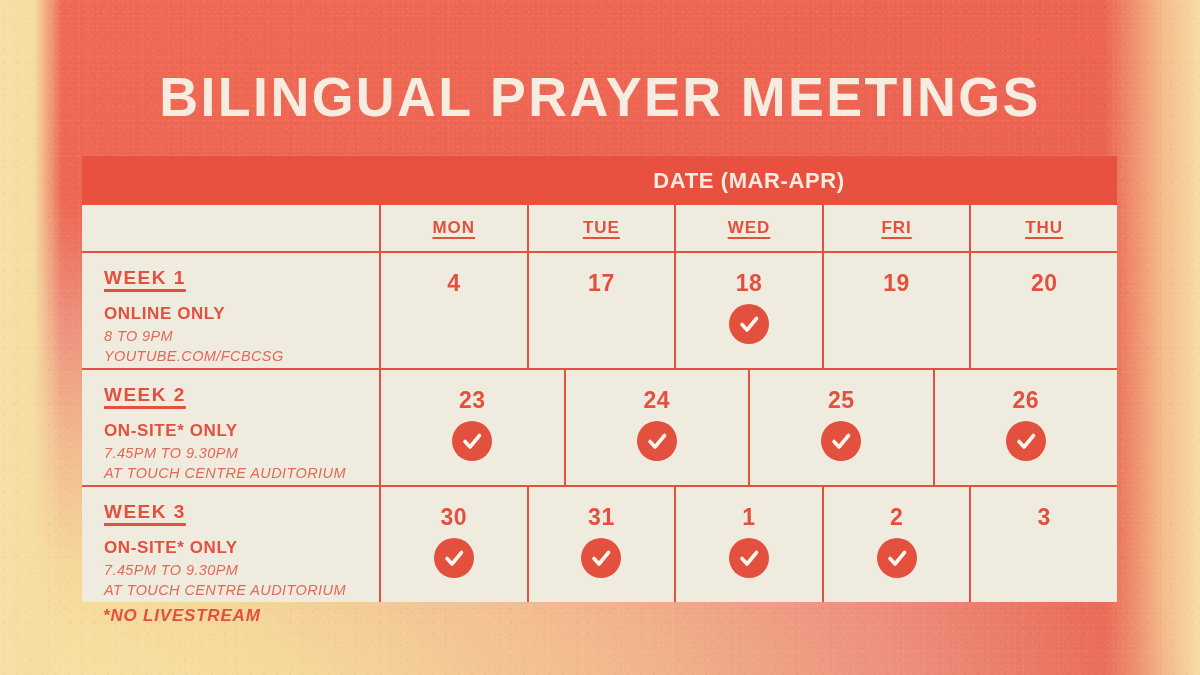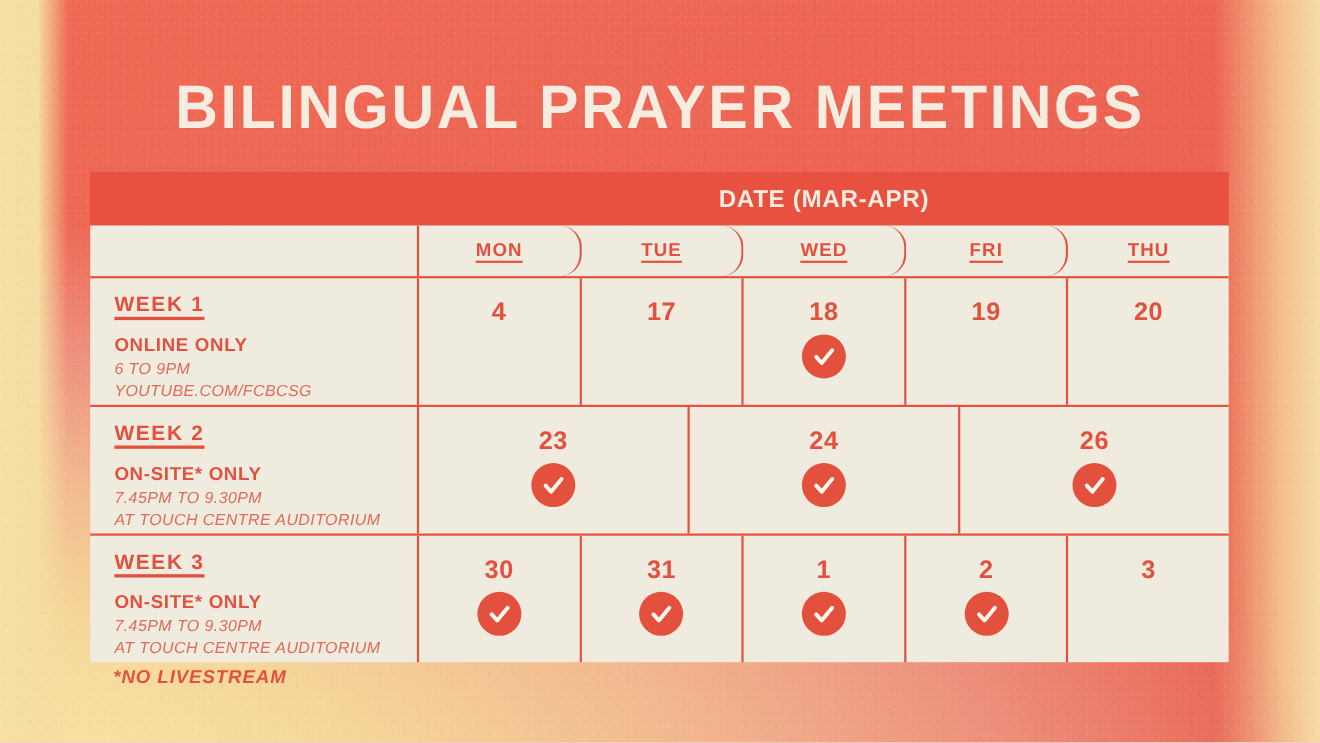--- a/index.html
+++ b/index.html
@@ -82,21 +82,21 @@
     border-right:2px solid #e35240;
     display:flex; flex-direction:column; justify-content:flex-start;
   }
   #rowDays .cellLabel{ padding:0; }
   .cellDay{
     flex:1 1 0; min-width:0;
     display:flex; flex-direction:column; align-items:center;
     border-right:2px solid #e35240;
   }
   .cellDay:last-child{ border-right:none; }
-  #rowDays .cellDay{ justify-content:center;border-radius:20px; }
+  #rowDays .cellDay{ justify-content:center; }
   .weekrow .cellDay{ padding-top:15px; }
 
   .dayName{
     color:#e3503e; font-size:17px; font-weight:bold;
     letter-spacing:1px; text-decoration:underline;
     text-underline-offset:4px; text-decoration-thickness:2px;
   }
   .dateNum{
     color:#e3503e; font-size:23px; font-weight:bold; letter-spacing:.5px;
     height:30px; line-height:30px;
@@ -164,21 +164,21 @@
         </div>
         <div class="cellDay">
           <span class="dayName">THU</span>
         </div>
       </div>
 
       <div class="row weekrow">
         <div class="cellLabel">
           <span class="weekTitle">WEEK 1</span>
           <span class="weekMode">ONLINE ONLY</span>
-          <span class="weekDetail">6 TO 9PM</span>
+          <span class="weekDetail">8 TO 9PM</span>
           <span class="weekDetail">YOUTUBE.COM/FCBCSG</span>
         </div>
         <div class="cellDay">
           <span class="dateNum">4</span>
           <span class="check hidden">
               <svg width="24" height="24" viewBox="0 0 24 24">
                 <path d="M5 12.5 L10 18 L19.5 6.5" fill="none" stroke="#fdf6ec" stroke-width="3.6" stroke-linecap="round" stroke-linejoin="round"></path>
               </svg>
             </span>
         </div>
@@ -233,20 +233,28 @@
         </div>
         <div class="cellDay">
           <span class="dateNum">24</span>
           <span class="check">
               <svg width="24" height="24" viewBox="0 0 24 24">
                 <path d="M5 12.5 L10 18 L19.5 6.5" fill="none" stroke="#fdf6ec" stroke-width="3.6" stroke-linecap="round" stroke-linejoin="round"></path>
               </svg>
             </span>
         </div>
         <div class="cellDay">
+          <span class="dateNum">25</span>
+          <span class="check">
+              <svg width="24" height="24" viewBox="0 0 24 24">
+                <path d="M5 12.5 L10 18 L19.5 6.5" fill="none" stroke="#fdf6ec" stroke-width="3.6" stroke-linecap="round" stroke-linejoin="round"></path>
+              </svg>
+            </span>
+        </div>
+        <div class="cellDay">
           <span class="dateNum">26</span>
           <span class="check">
               <svg width="24" height="24" viewBox="0 0 24 24">
                 <path d="M5 12.5 L10 18 L19.5 6.5" fill="none" stroke="#fdf6ec" stroke-width="3.6" stroke-linecap="round" stroke-linejoin="round"></path>
               </svg>
             </span>
         </div>
       </div>
 
       <div class="row weekrow">

